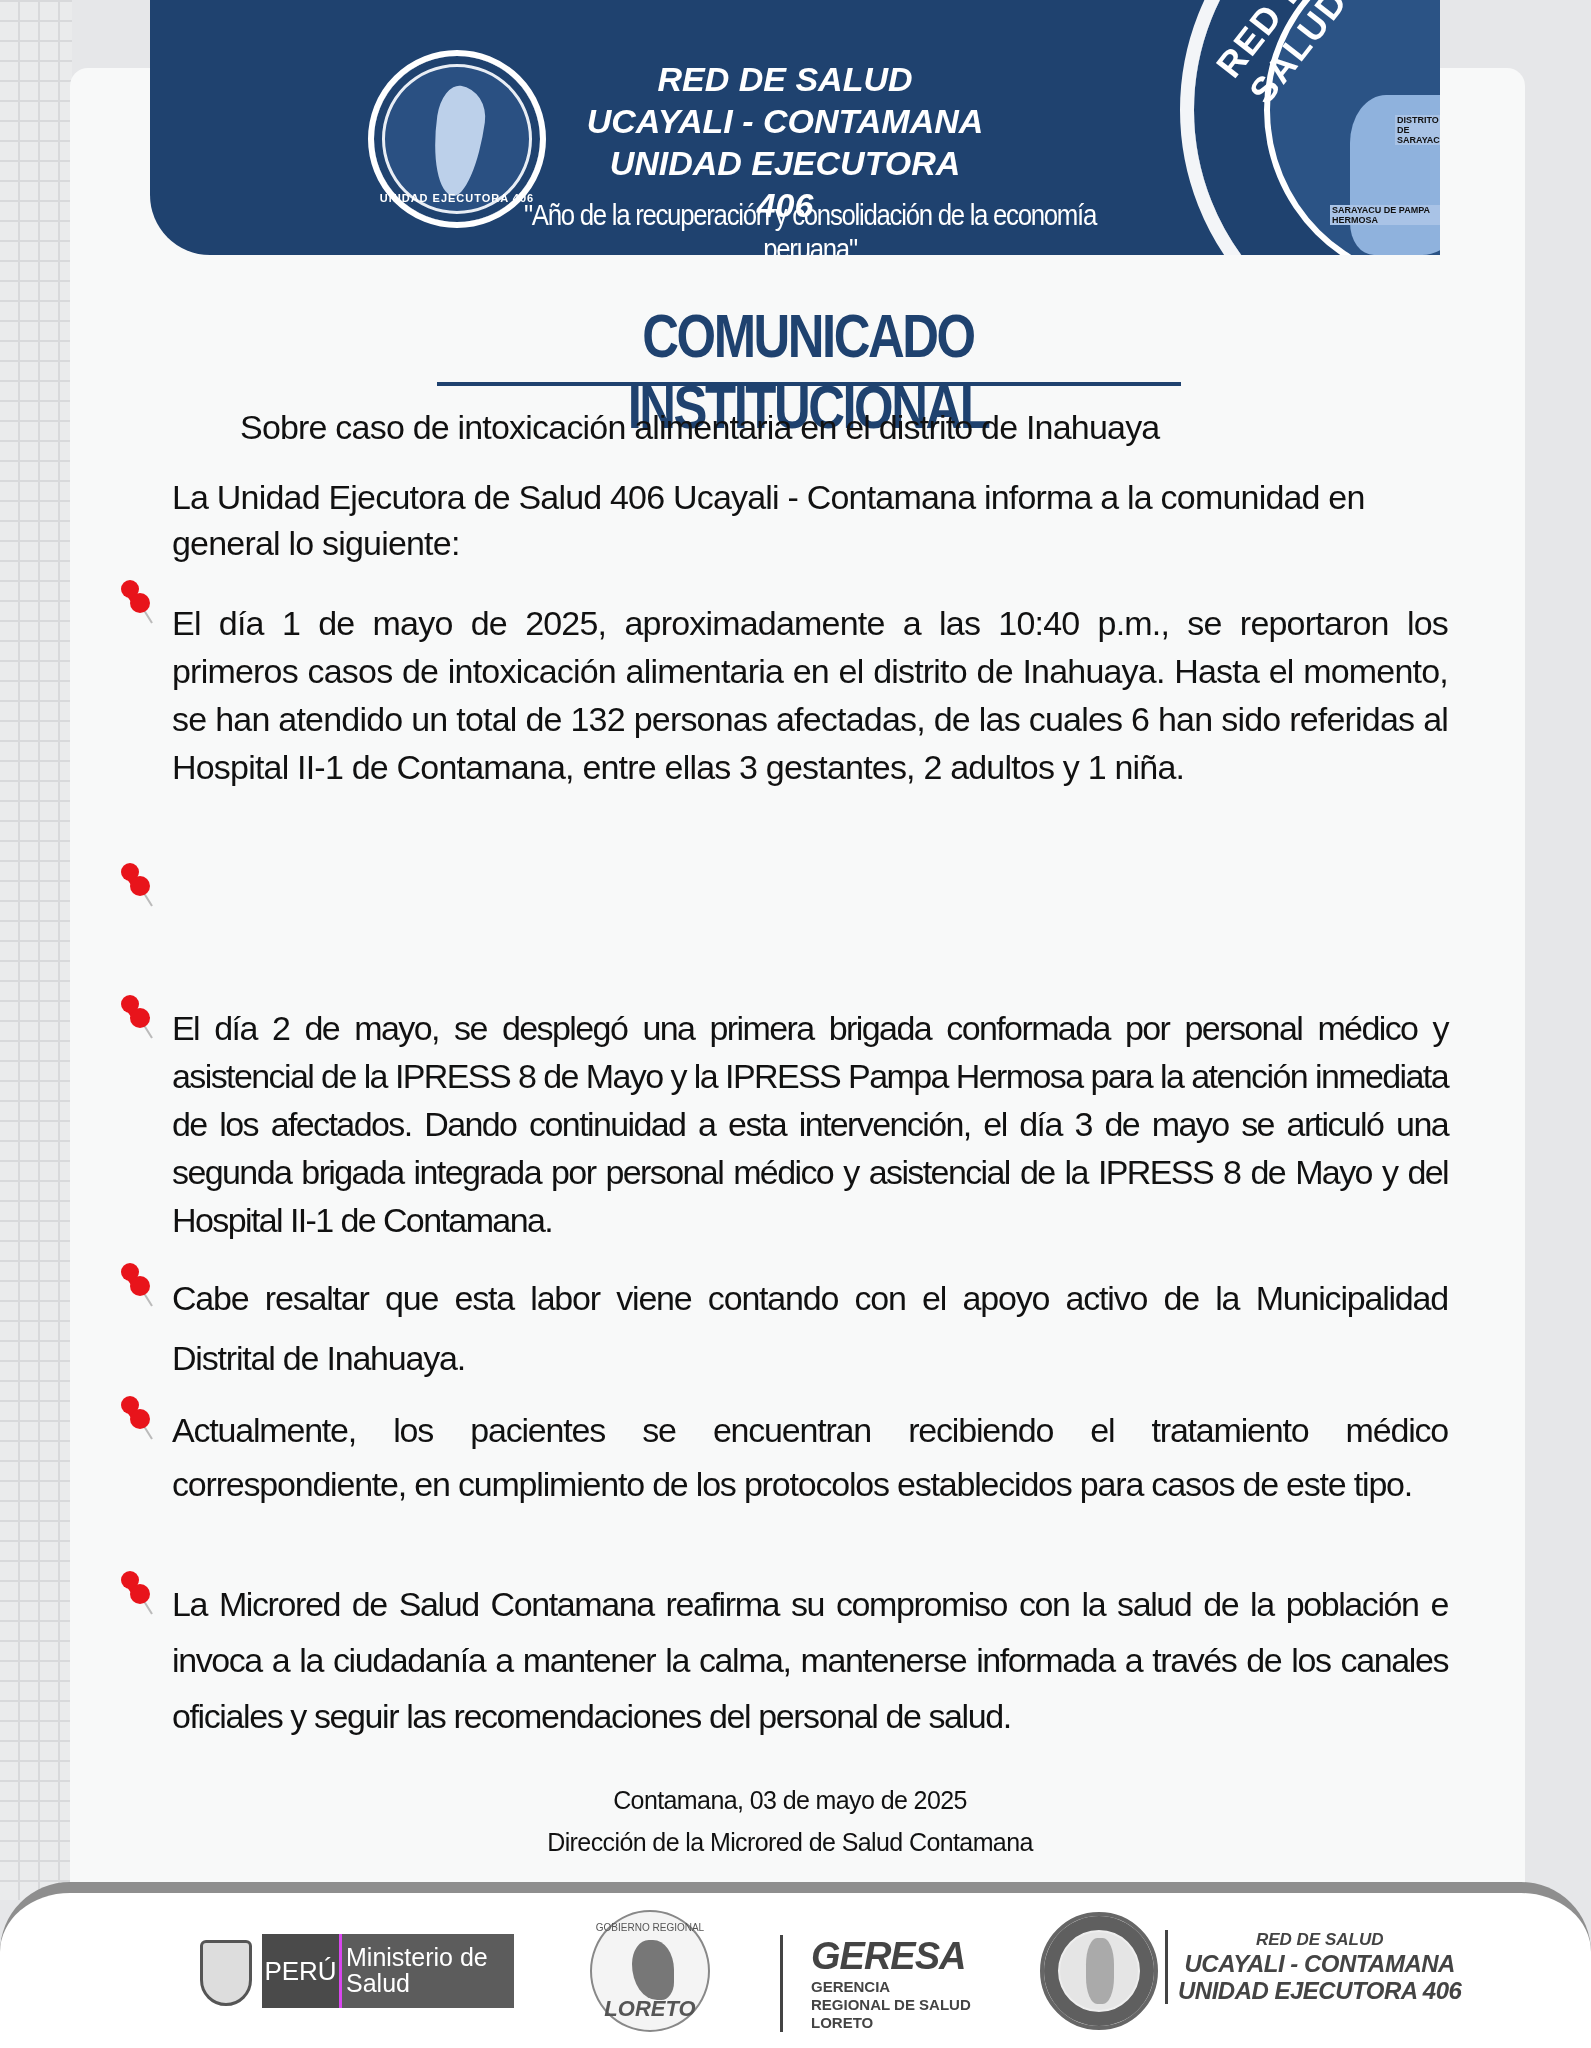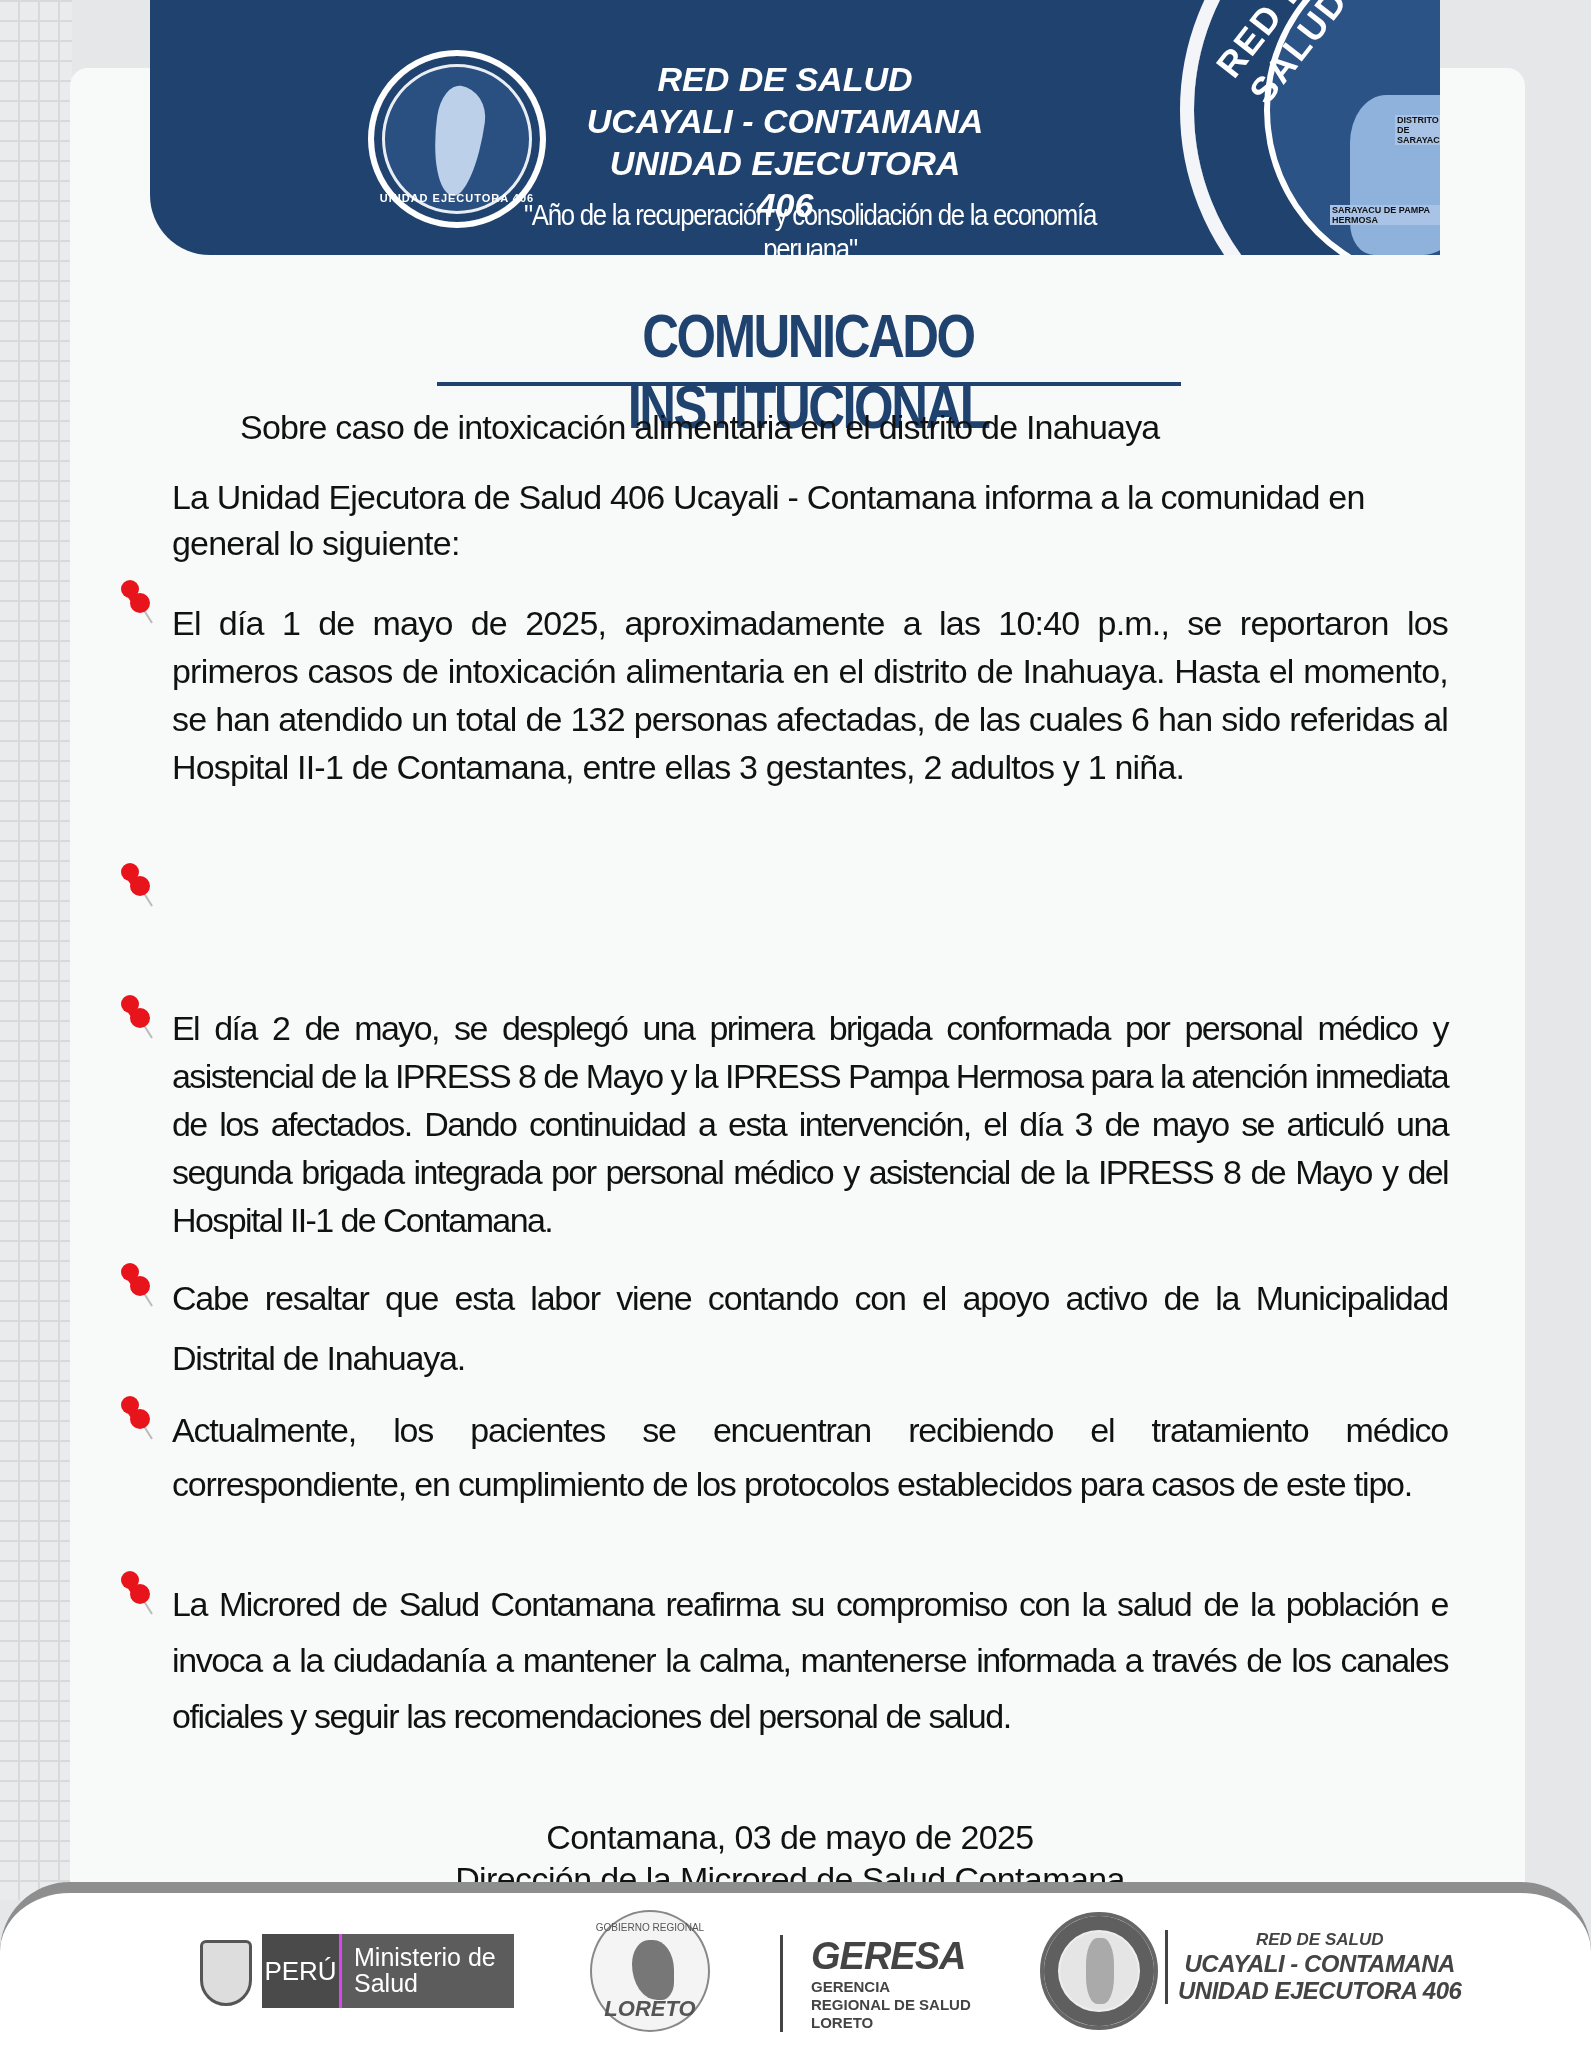--- a/index.html
+++ b/index.html
@@ -88,36 +88,36 @@
     position: absolute; left: 118px; width: 1330px;
   }
   .pin {
     position: absolute; left: 0; top: 0; width: 44px; height: 48px;
   }
   .bullet-text {
     margin-left: 54px; font-size: 34px; line-height: 48px; text-align: justify;
     letter-spacing: -0.8px;
   }
   .sign {
-    position: absolute; left: 400px; width: 780px; text-align: center; font-size: 34px; letter-spacing: -0.6px; margin-top: 32px;
+    position: absolute; left: 400px; width: 780px; text-align: center; font-size: 25px; letter-spacing: -0.6px;
   }
   
   .footer-arc {
     position: absolute; left: 0; top: 1882px; width: 1591px; height: 200px;
     border-top: 11px solid #8e8e8e; border-radius: 70px 70px 0 0; background: #fff;
   }
   .foot { position: absolute; }
   .escudo {
     left: 200px; top: 1940px; width: 52px; height: 66px; border: 3px solid #555; border-radius: 6px 6px 26px 26px; background: #ddd;
   }
   .minsa {
     left: 262px; top: 1934px; width: 252px; height: 74px; display: flex;
   }
   .minsa-peru { width: 80px; background: #4a4a4a; color: #fff; font-size: 26px; display:flex; align-items:center; justify-content:center; border-right: 3px solid #d946ef; }
-  .minsa-name { flex: 1; background: #5c5c5c; color: #fff; font-size: 25px; line-height: 26px; padding: 10px 12px; }
+  .minsa-name { flex: 1; background: #5c5c5c; color: #fff; font-size: 25px; line-height: 26px; padding: 10px 4px; }
   .loreto {
     left: 590px; top: 1910px; width: 120px; height: 122px; border-radius: 50%; border: 2px solid #888; background: #f4f4f4;
   }
   .loreto-arc { position:absolute; left:0; right:0; top:10px; text-align:center; font-size:10px; color:#555; }
   .loreto-map { position:absolute; left:40px; top:28px; width:42px; height:60px; background:#777; border-radius: 40% 50% 30% 60%; }
   .loreto-name { position:absolute; left:0; right:0; bottom:8px; text-align:center; font-weight:bold; font-style:italic; color:#555; font-size:22px; }
   .geresa { left: 780px; top: 1935px; border-left: 3px solid #444; padding-left: 28px; }
   .geresa-title { font-weight: bold; font-style: italic; font-size: 38px; color: #444; letter-spacing: -1px; }
   .geresa-sub { font-weight: bold; font-size: 15px; color: #444; line-height: 18px; }
   .ue-seal {

